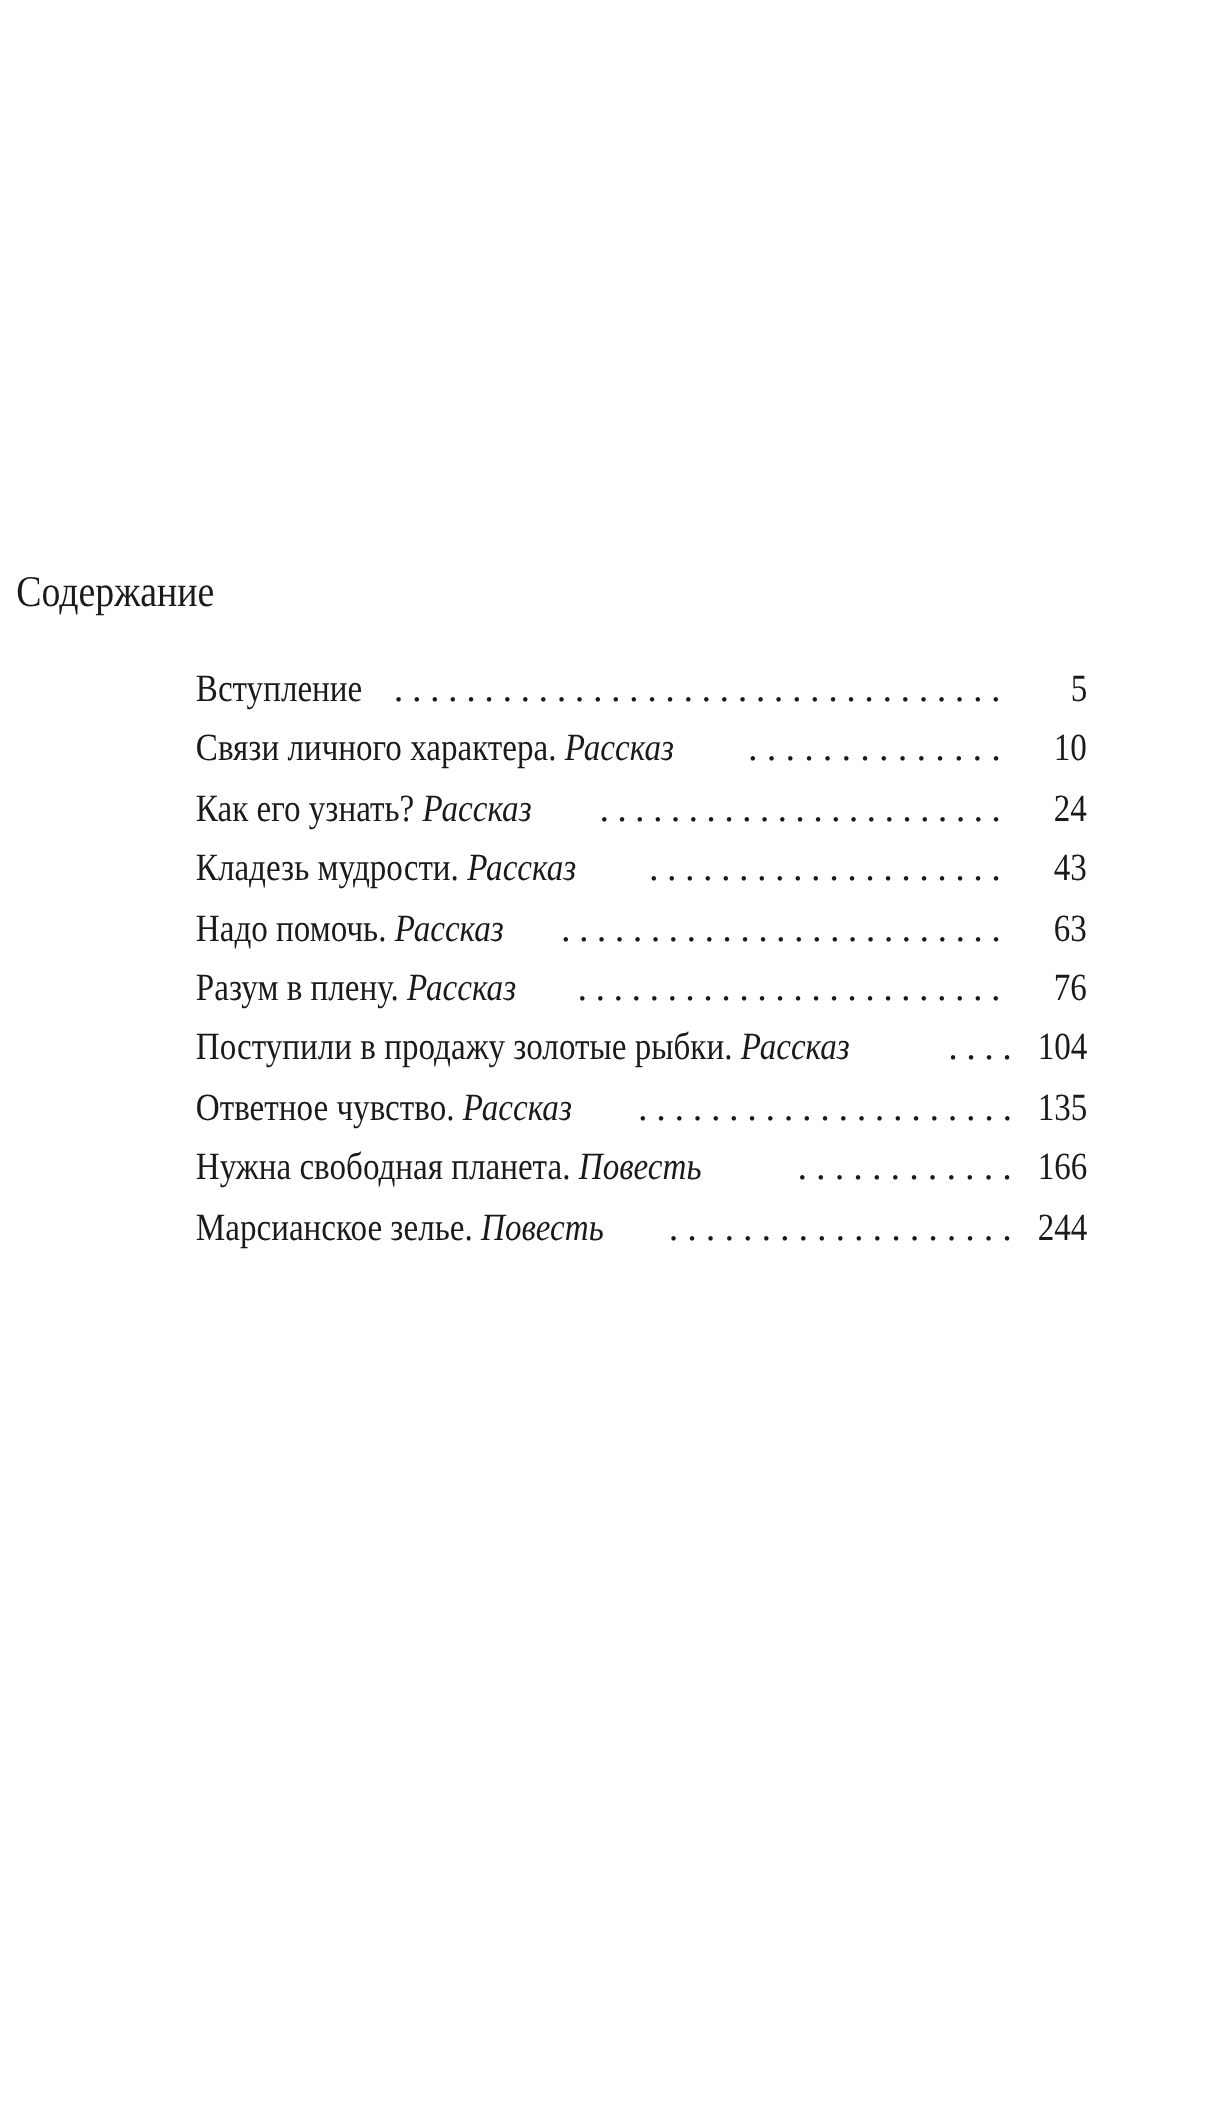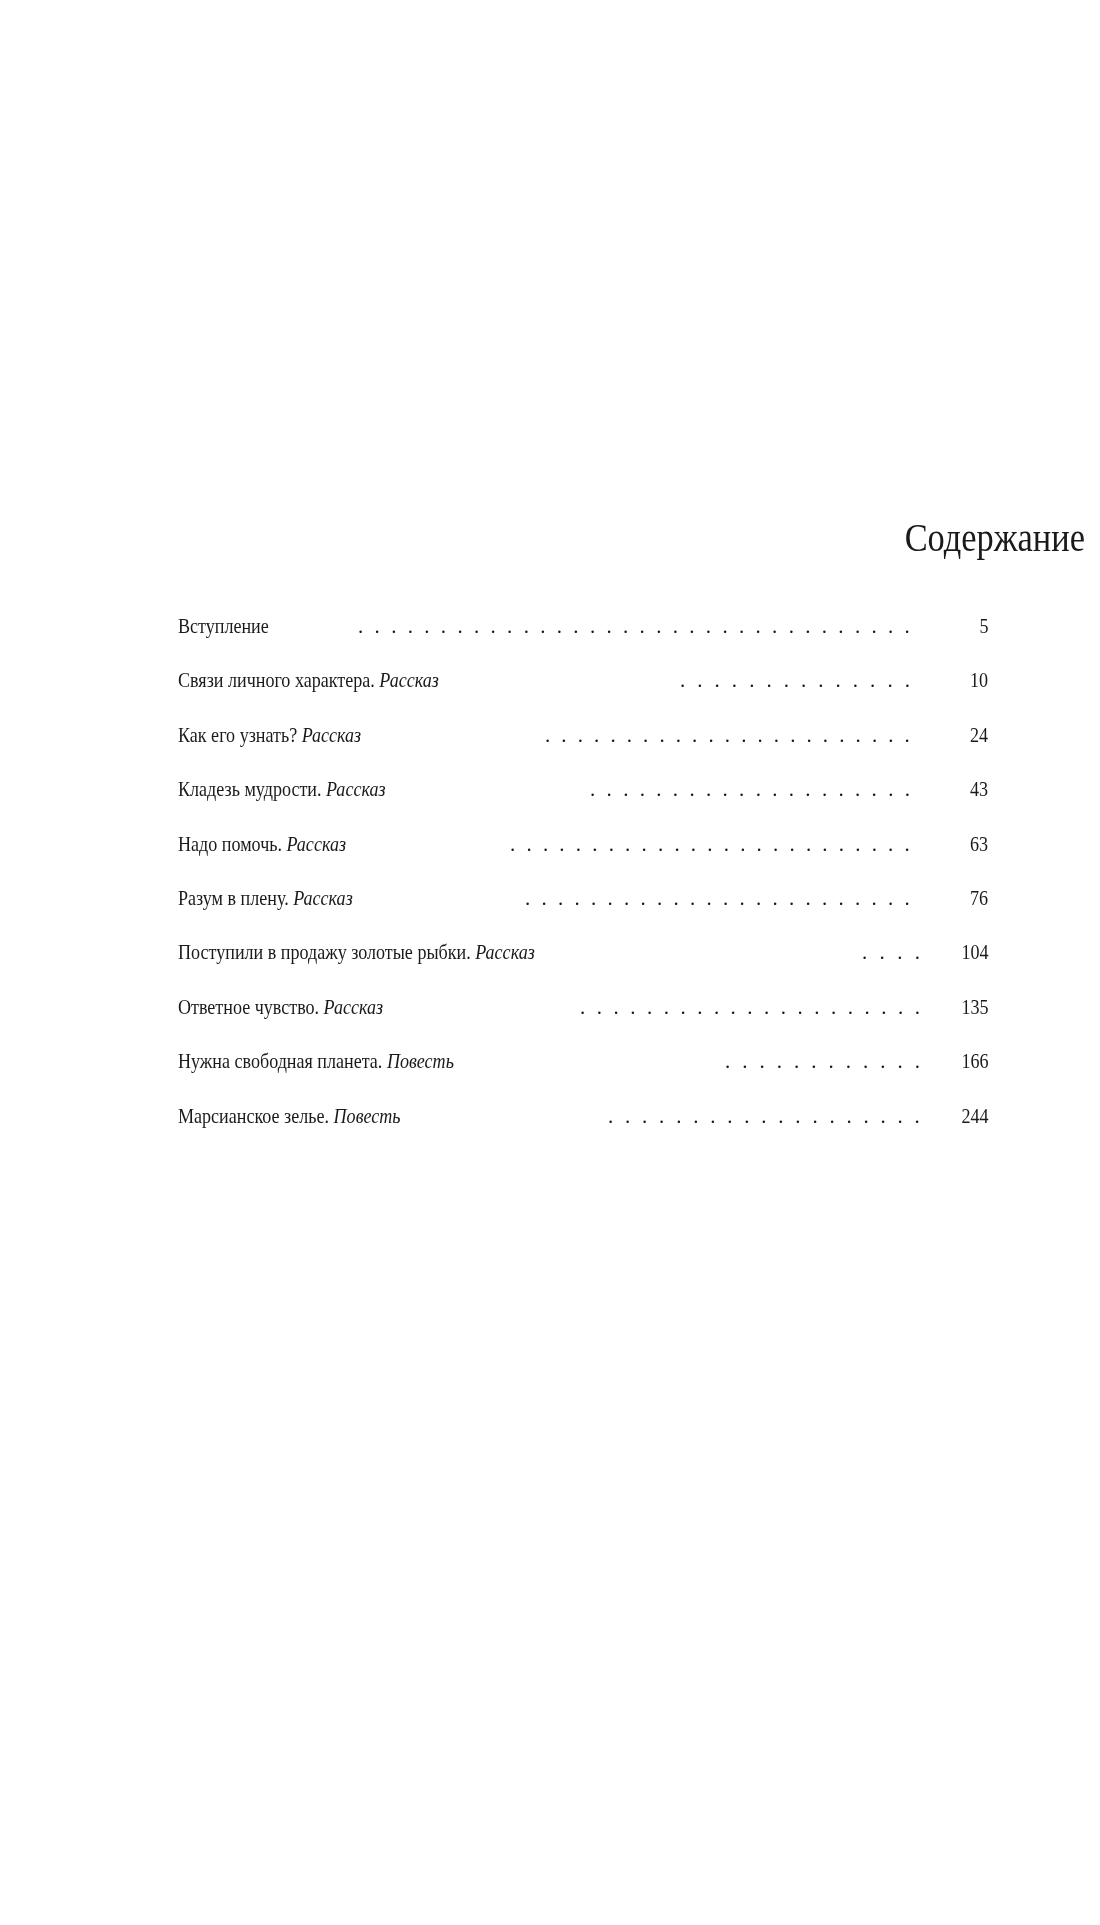--- a/index.html
+++ b/index.html
@@ -1,23 +1,23 @@
 <!DOCTYPE html>
 <html><head>
 <meta charset="utf-8">
 <style>
   html, body { margin: 0; padding: 0; background: #ffffff; }
   body { width: 1100px; height: 1925px; position: relative; overflow: hidden;
          font-family: "Liberation Serif", "DejaVu Serif", serif; color: #1a1a1a; }
   .page { position: absolute; left: 0; top: 0; width: 1100px; height: 1925px; background: #fff; }
-  .title { position: absolute; top: 513px; left: 0; width: 1100px; text-align: right;
+  .title { position: absolute; top: 513px; left: 0; width: 1100px; text-align: left;
            font-size: 40px; line-height: 50px; letter-spacing: 0px; }
   .title span { display: inline-block; transform: scaleX(0.86); transform-origin: center; }
   .toc { position: absolute; left: 178px; top: 606px; width: 810px; }
-  .row { position: relative; height: 54.4px; display: flex; align-items: baseline; font-size: 21px; line-height: 40px; }
+  .row { position: relative; height: 54.4px; display: flex; align-items: baseline; font-size: 35px; line-height: 40px; }
   .entry { white-space: nowrap; display: inline-block; transform: scaleX(0.86); transform-origin: left; }
   .entry em { font-style: italic; }
   .page-num { white-space: nowrap; text-align: right; min-width: 10px; display: inline-block; transform: scaleX(0.86); transform-origin: right; }
 </style>
 </head>
 <body>
 
 <div class="page">
   <div class="title"><span>Содержание</span></div>
 

